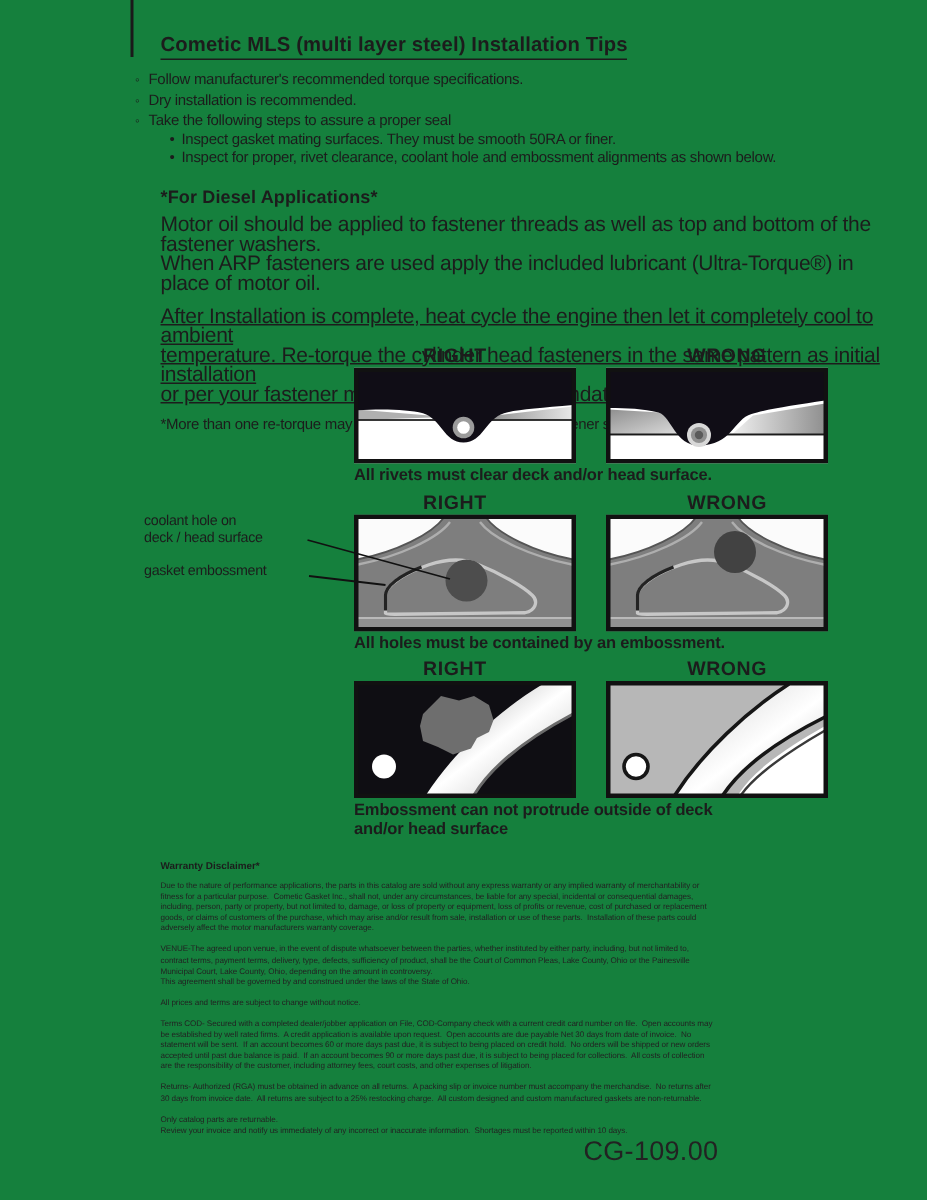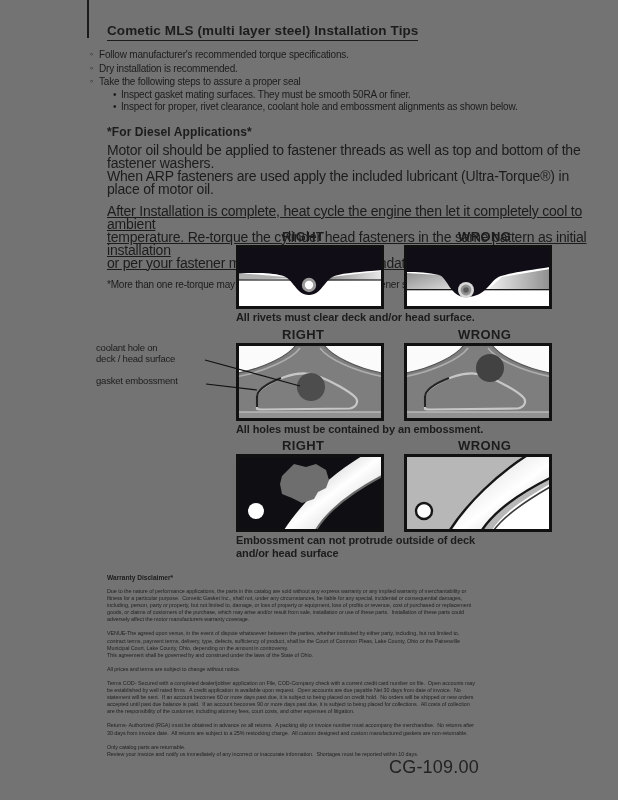--- a/index.html
+++ b/index.html
@@ -1,17 +1,17 @@
 <!DOCTYPE html>
 <html><head>
 <meta charset="utf-8">
 <style>
   html,body{margin:0;padding:0;background:#e8e8e8;}
   .page{
-    position:relative; width:618px; height:800px; background:#737373;
+    position:relative; width:618px; height:800px; background:#15803d;
     margin:0 auto; overflow:hidden;
     font-family:"Liberation Sans","DejaVu Sans",sans-serif; color:#1c1c1c;
   }
   .edge-mark{position:absolute; left:87px; top:0; width:2px; height:38px; background:#1a1a1a;}
 
   
   .content{position:absolute; left:90px; top:21px; width:500px;}
   .title-wrap{margin-left:17px;}
   .doc-title{
     display:inline-block; font-size:13.5px; font-weight:700; letter-spacing:.1px;

